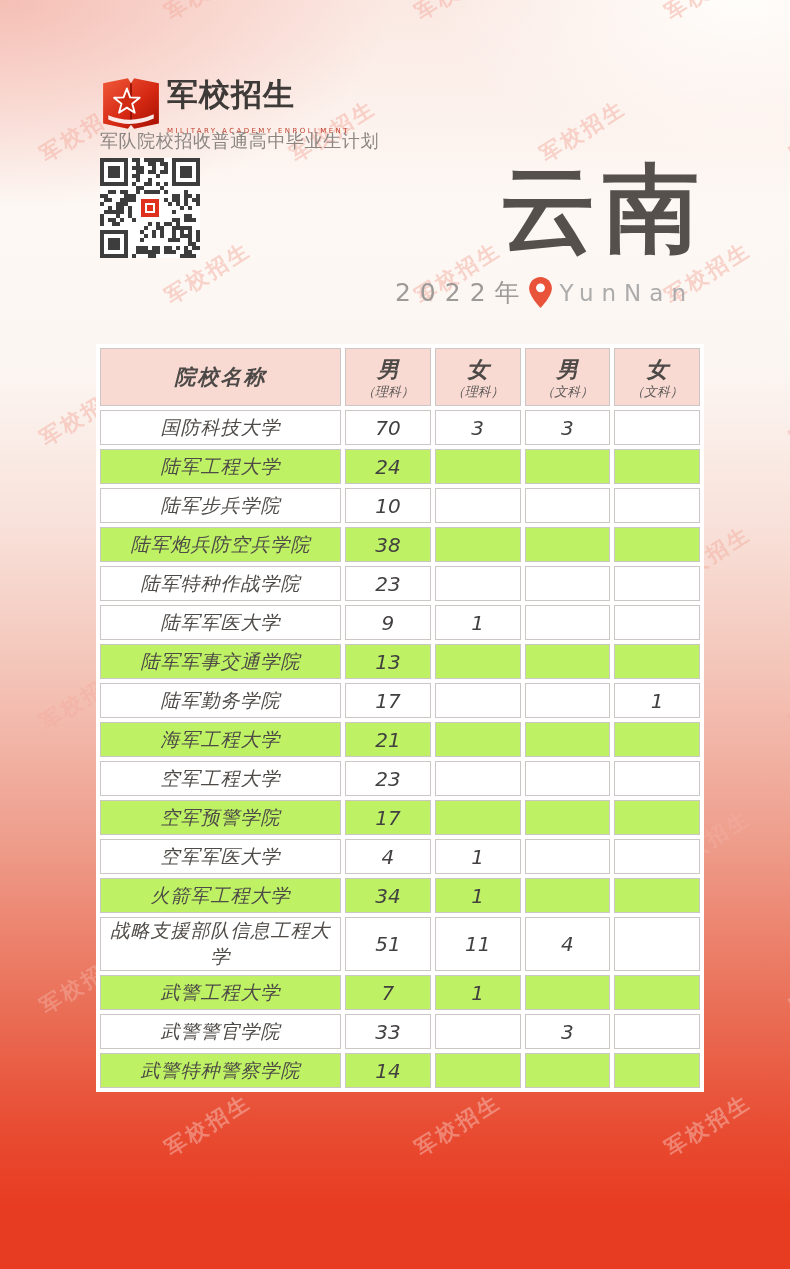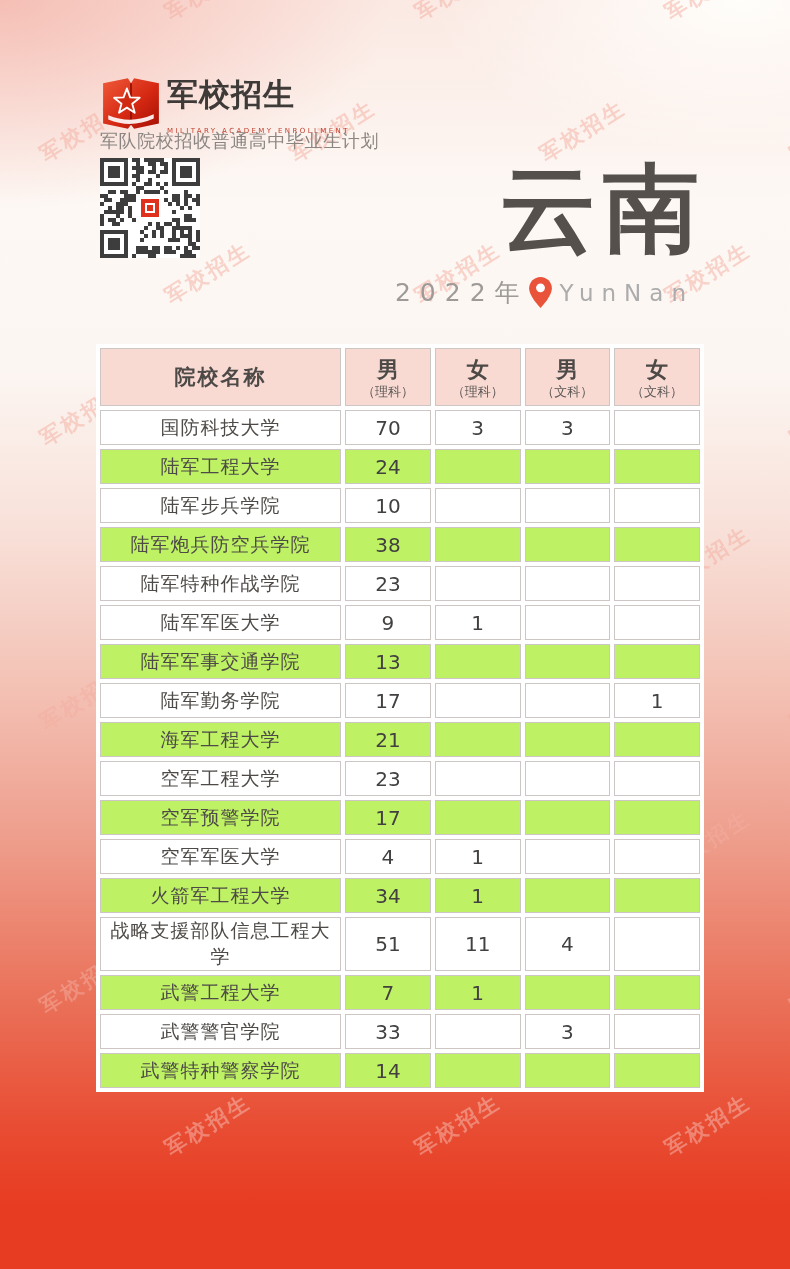--- a/index.html
+++ b/index.html
@@ -55,21 +55,21 @@
   }
   .year{font-size:25px;letter-spacing:9px;}
   .pin{margin:0 8px 0 0;flex:0 0 auto;}
   .pinyin{font-size:23px;letter-spacing:8px;color:#acacac;}
 
   
   .table-wrap{
     position:absolute;left:96px;top:344px;width:608px;
     background:#ffffff;
   }
-  table.plan{border-collapse:separate;border-spacing:4px;width:100%;}
+  table.plan{border-collapse:separate;border-spacing:4px;width:100%;font-style:italic;}
   .plan th,.plan td{
     border:1px solid #ccc6c4;
     text-align:center;vertical-align:middle;padding:0;
   }
   .plan th{background:#f8dad3;height:56px;}
   .plan td{height:33px;}
   .name-col{width:240px;}
   .val-col{width:84px;}
   .th-name{font-size:21px;font-weight:bold;color:#4c4946;letter-spacing:2px;}
   .th-gender{display:block;font-size:22px;font-weight:bold;color:#4c4946;line-height:1.25;margin-top:3px;}

